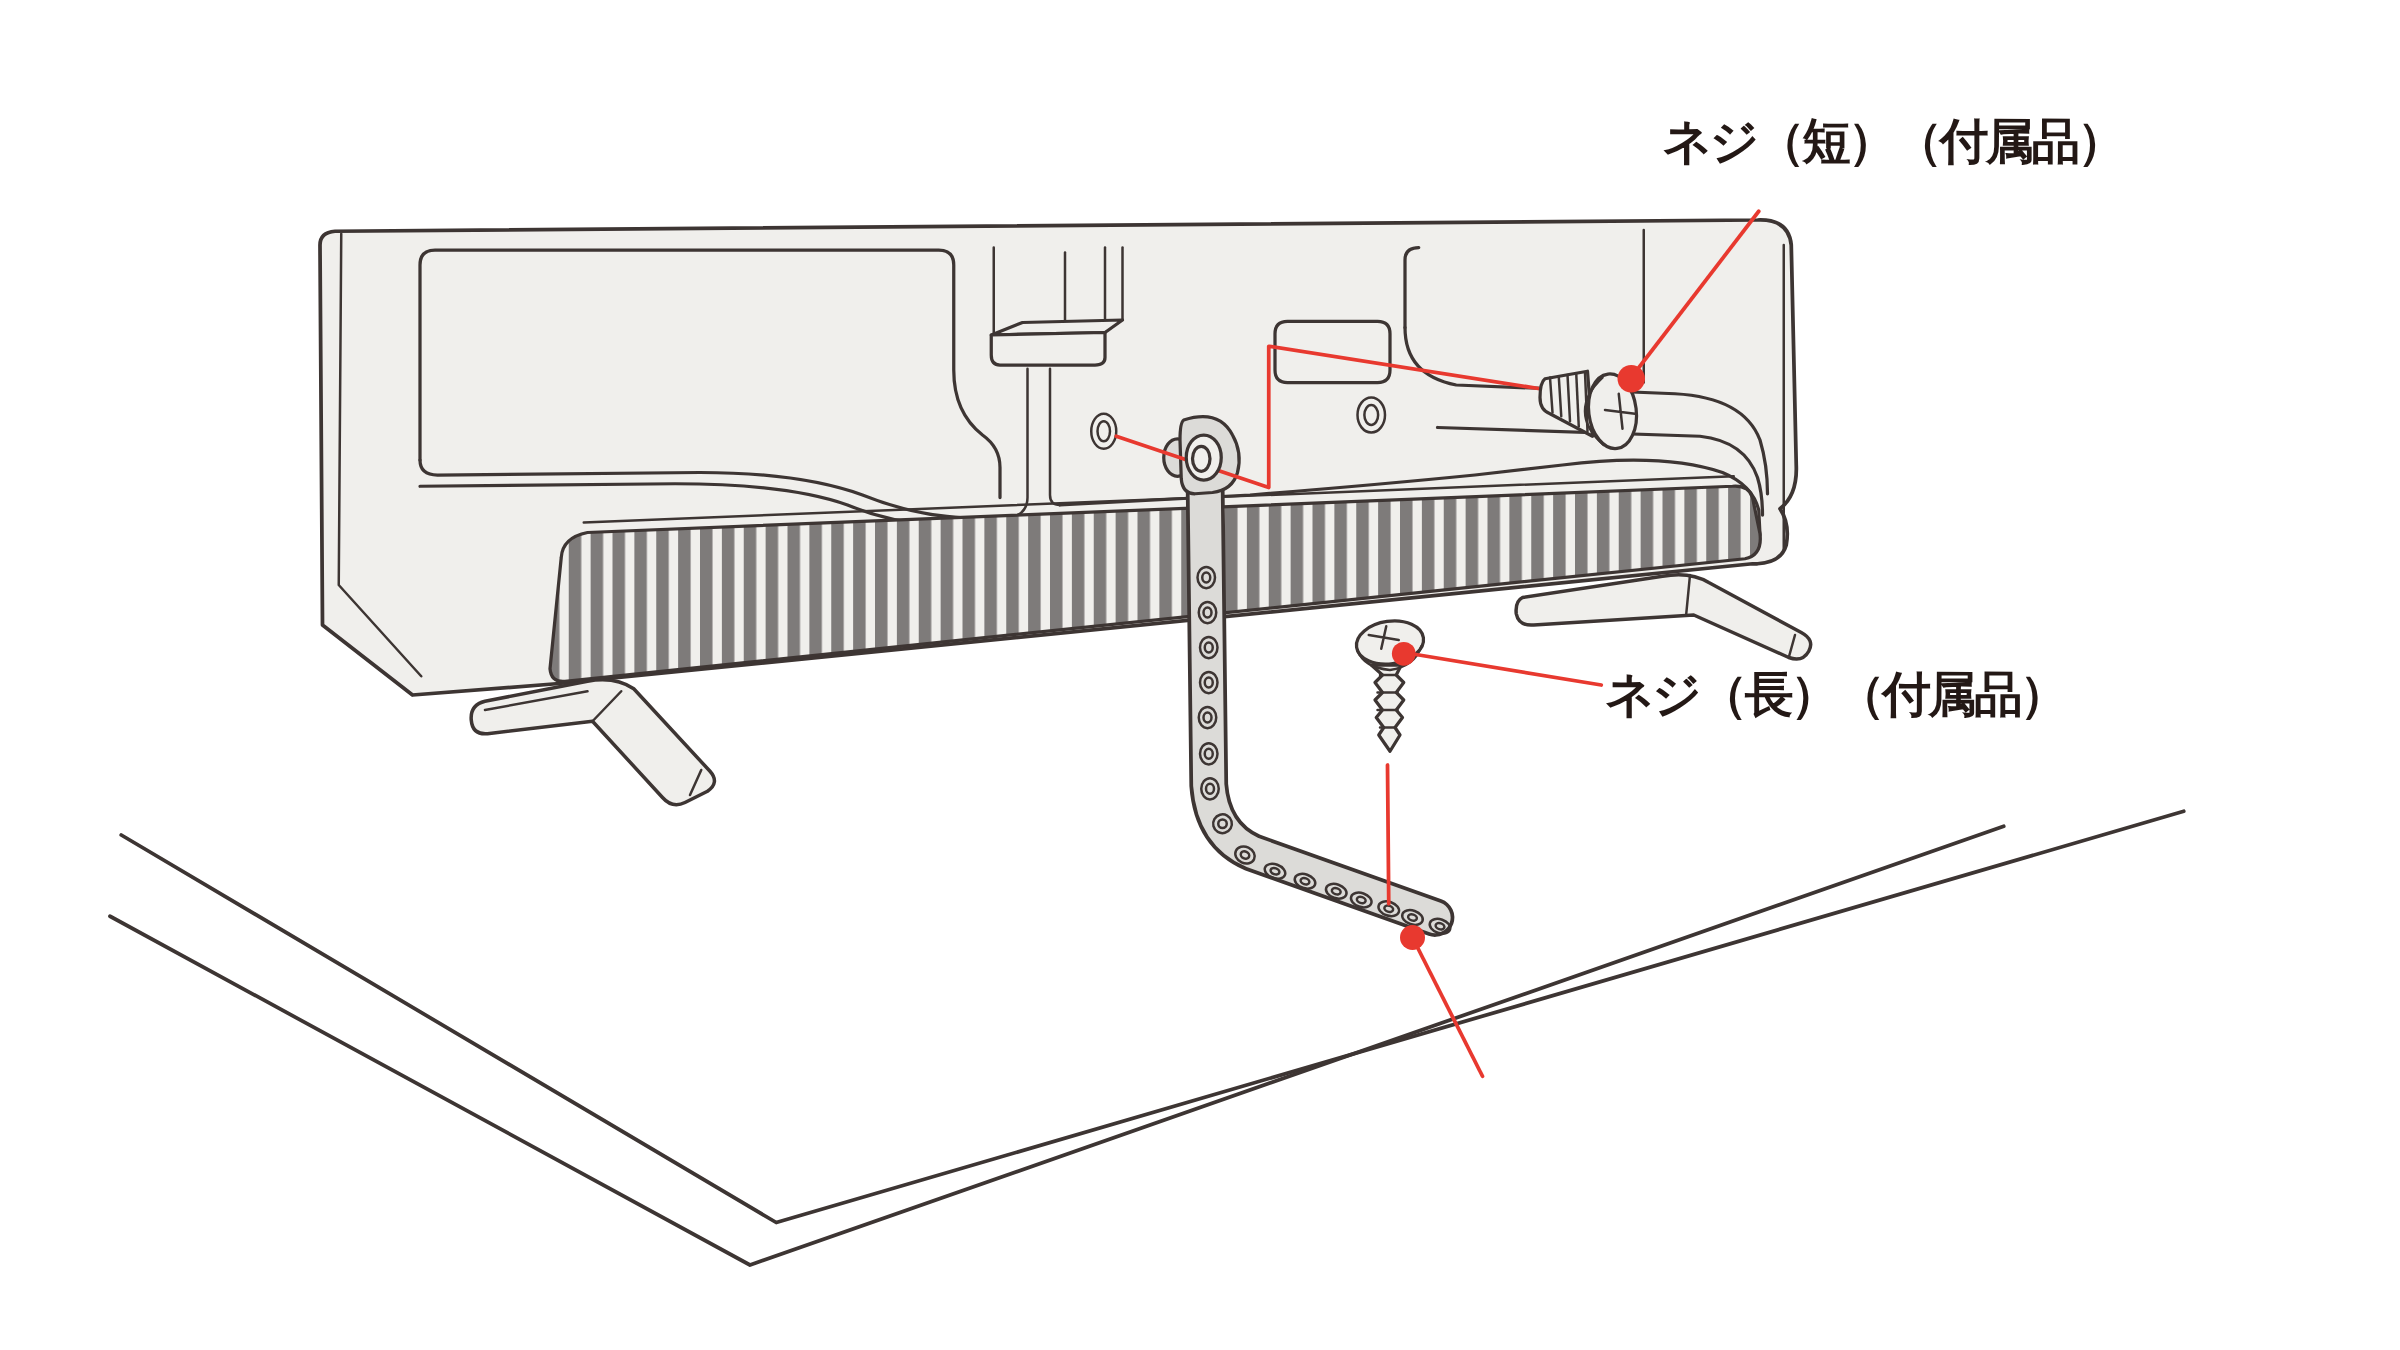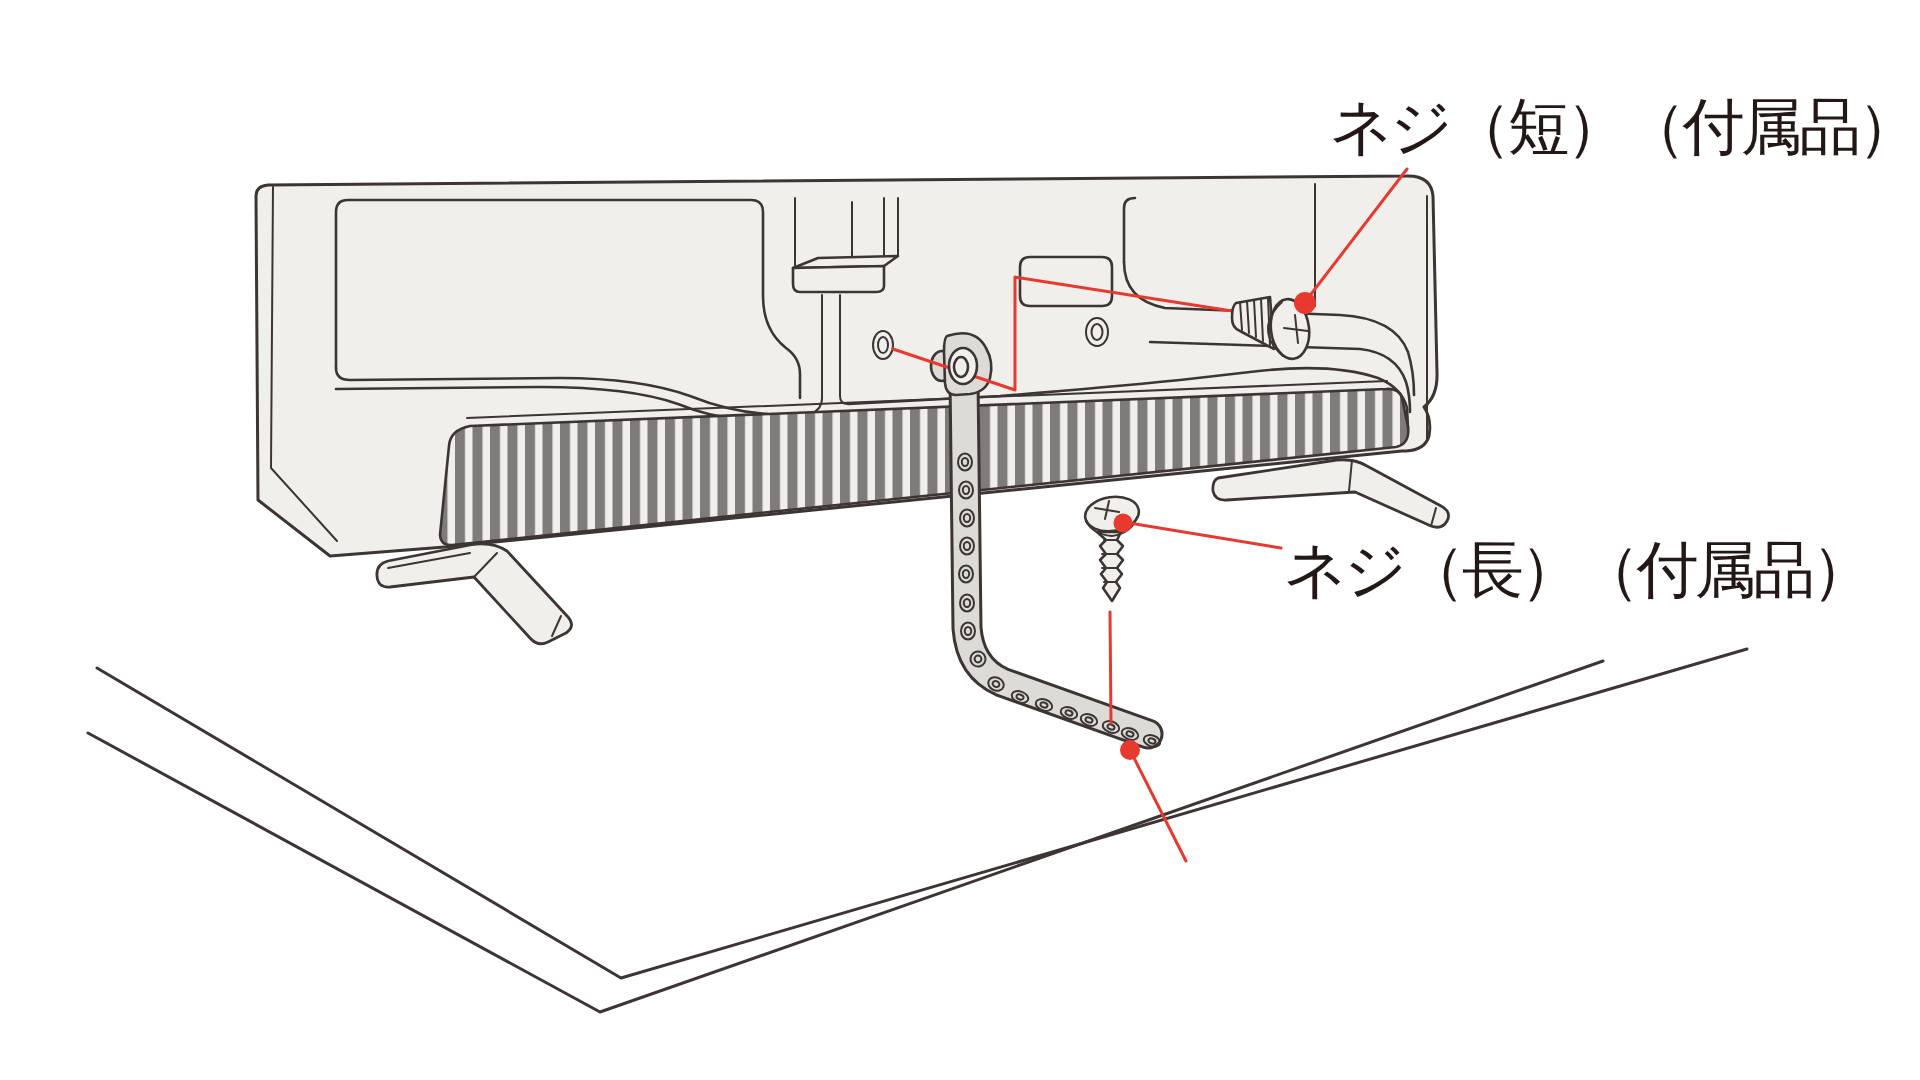--- a/index.html
+++ b/index.html
@@ -13,21 +13,21 @@
   .panel{fill:none;stroke:var(--outline);stroke-width:2.6;stroke-linecap:round;stroke-linejoin:round;}
   .grille{fill:url(#stripes);stroke:var(--outline);stroke-width:2.6;stroke-linejoin:round;}
   .leg{fill:var(--body);stroke:var(--outline);stroke-width:2.8;stroke-linejoin:round;}
   .band-under{stroke:var(--outline);stroke-width:31;fill:none;stroke-linecap:round;}
   .band-over{stroke:var(--band);stroke-width:25;fill:none;stroke-linecap:round;}
   .band-part{fill:var(--band);stroke:var(--outline);stroke-width:2.6;stroke-linejoin:round;}
   .metal{fill:var(--body);stroke:var(--outline);stroke-width:2.6;stroke-linejoin:round;}
   .hole{fill:none;stroke:var(--outline);stroke-width:2;}
   .red-ln{stroke:var(--red);stroke-width:3;fill:none;stroke-linecap:round;stroke-linejoin:round;}
   .red-dot{fill:var(--red);stroke:none;}
-  .callout{position:absolute;color:var(--text);font-weight:normal;font-size:62px;letter-spacing:-0.06em;white-space:nowrap;line-height:1.05;}
+  .callout{position:absolute;color:var(--text);font-weight:bold;font-size:39px;letter-spacing:-0.06em;white-space:nowrap;line-height:1.05;}
 </style>
 </head>
 <body>
 
 <div class="stage">
 
 <svg width="1920" height="1080" viewBox="0 0 1920 1080">
   <defs>
     <pattern id="stripes" patternUnits="userSpaceOnUse" width="17.5" height="12">
       <rect x="0" y="0" width="17.5" height="12" fill="var(--body)"></rect>

